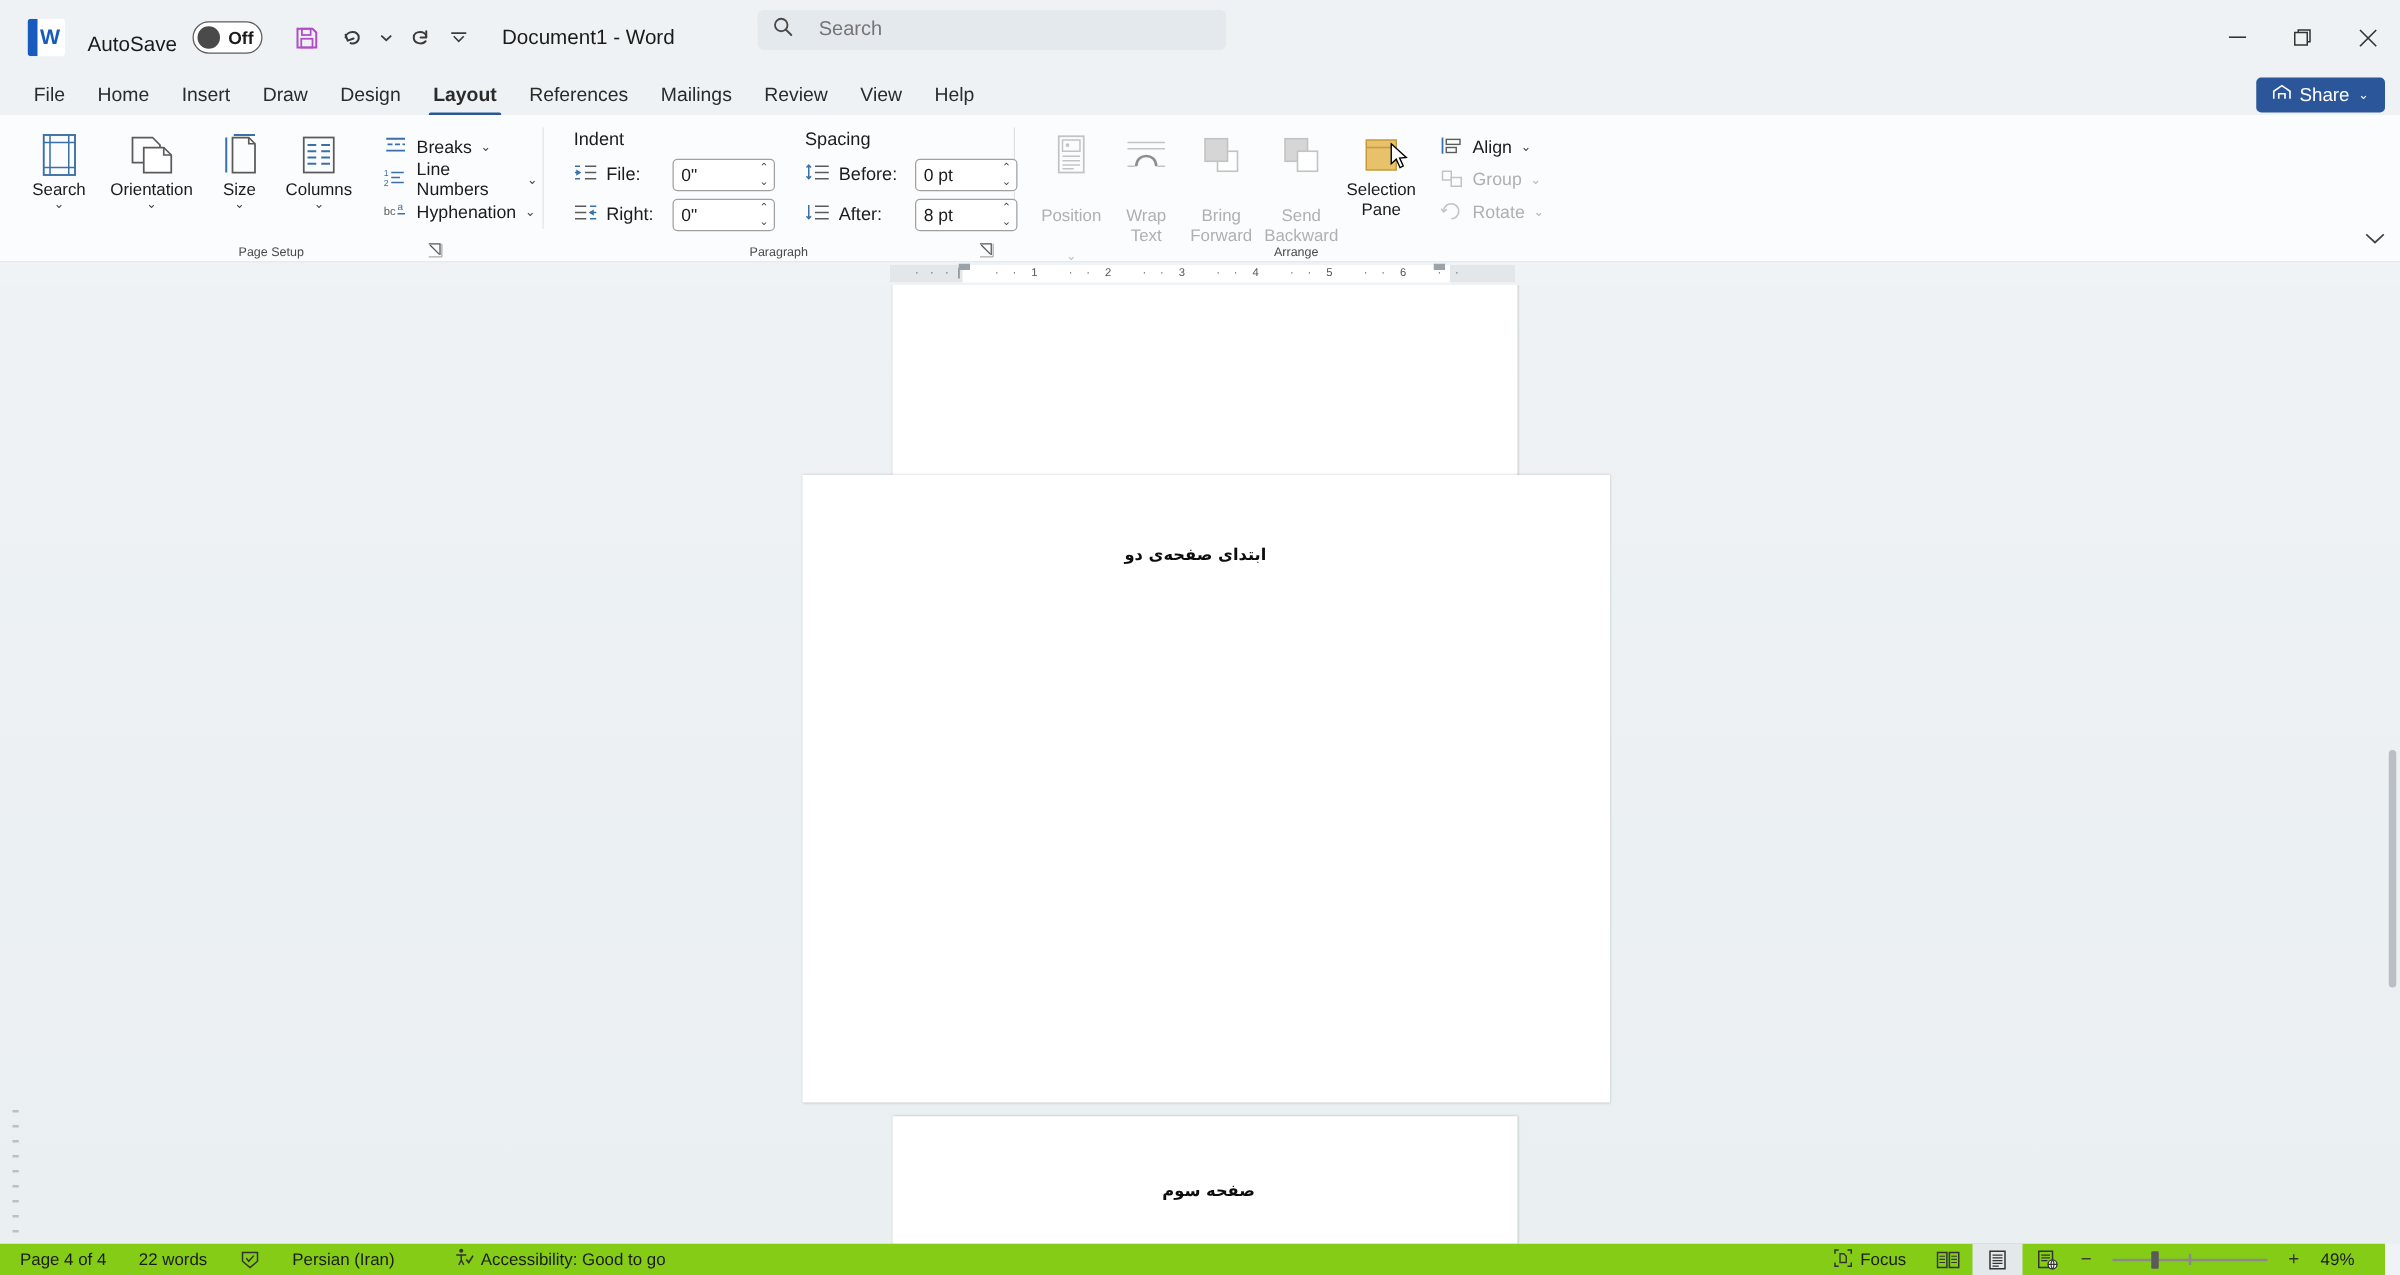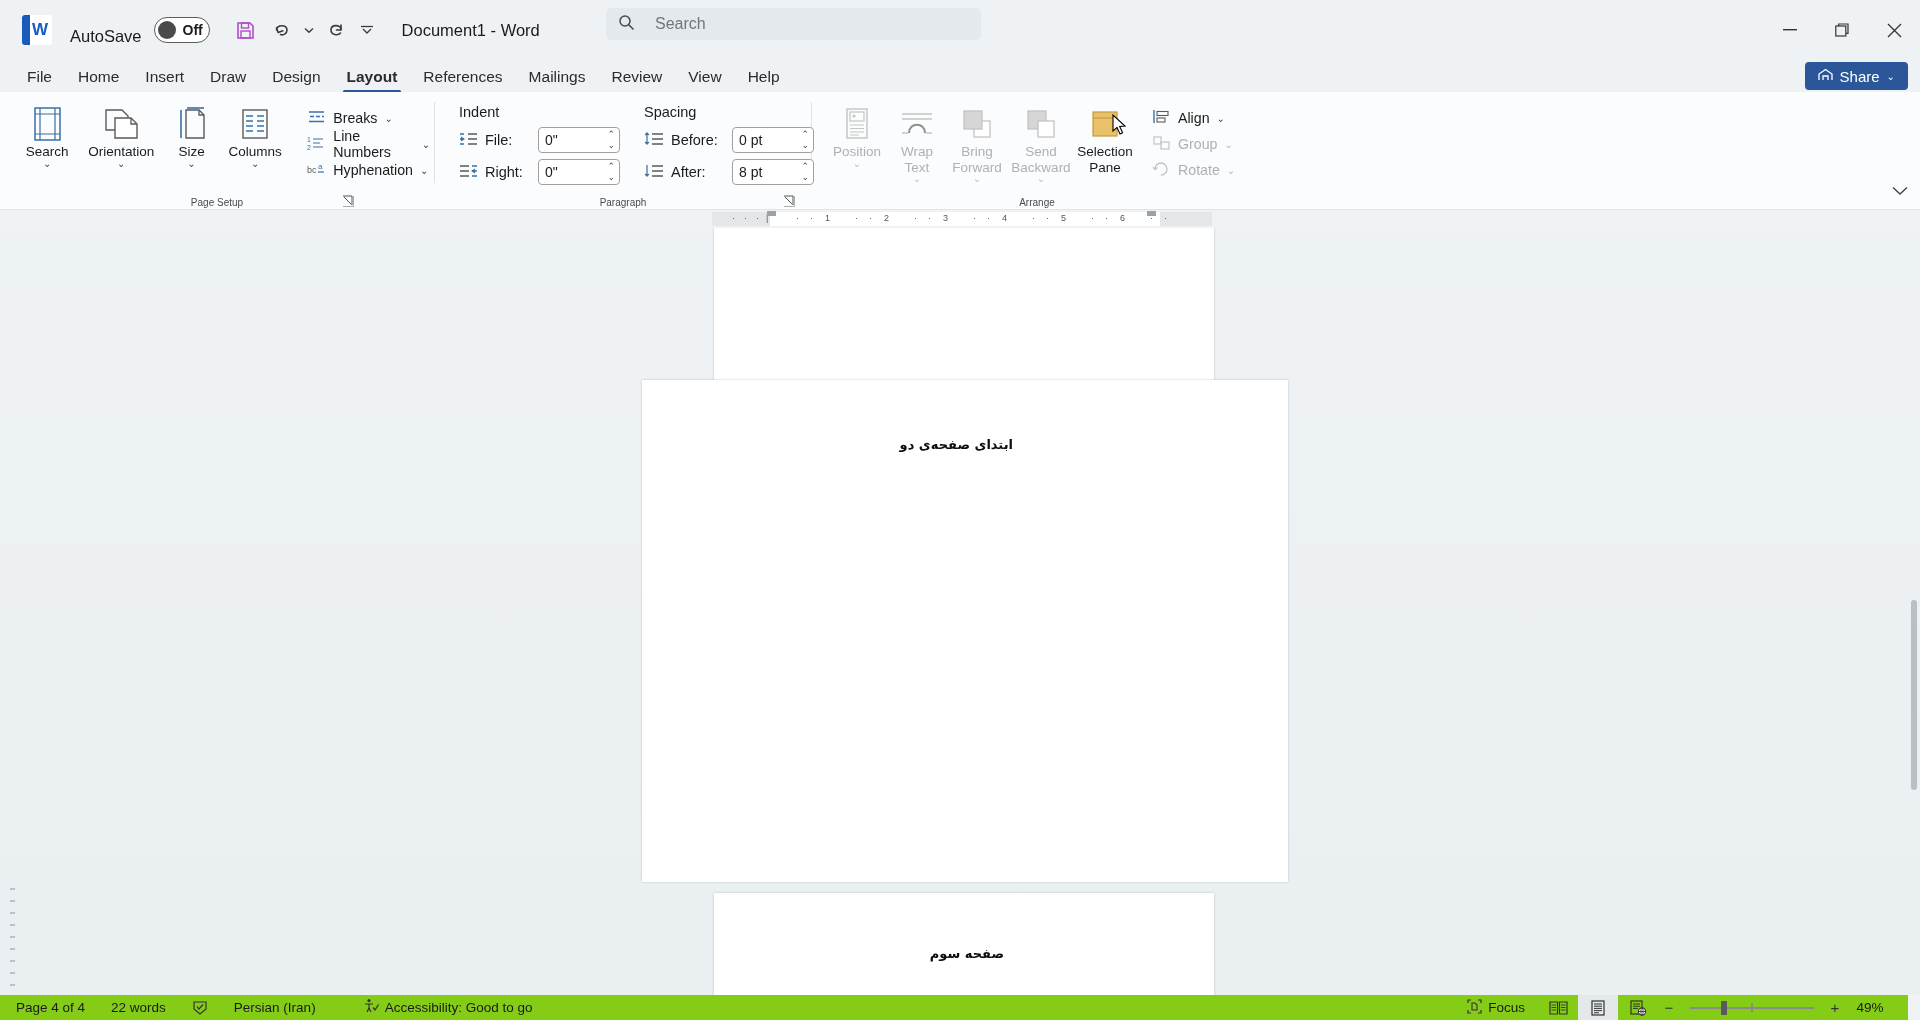--- a/index.html
+++ b/index.html
@@ -175,21 +175,21 @@
   .bigbtn {
     width: 62px;
     display: flex; flex-direction: column; align-items: center;
     padding-top: 6px;
     font-size: 13.5px; color: #1b1b1b;
     text-align: center;
     line-height: 1.15;
   }
   .bigbtn .ic { height: 40px; display:flex; align-items:center; justify-content:center; }
   .bigbtn .cv { font-size: 10px; line-height: 8px; color: #444; }
-  .bigbtn.disabled { color: #b0b0b0; }
+  .bigbtn.disabled { color: #b0b0b0; gap: 21px; }
   .smallrow {
     display: flex; align-items: center; gap: 7px;
     height: 26px;
     font-size: 14.2px; color: #1b1b1b;
     padding: 0 4px;
   }
   .smallrow.disabled { color: #b0b0b0; }
   .chev { font-size: 10px; color: #444; }
   .chev.dis { color: #b6b6b6; }
   .fld-label { font-size: 14.5px; color: #1b1b1b; width: 46px; }

